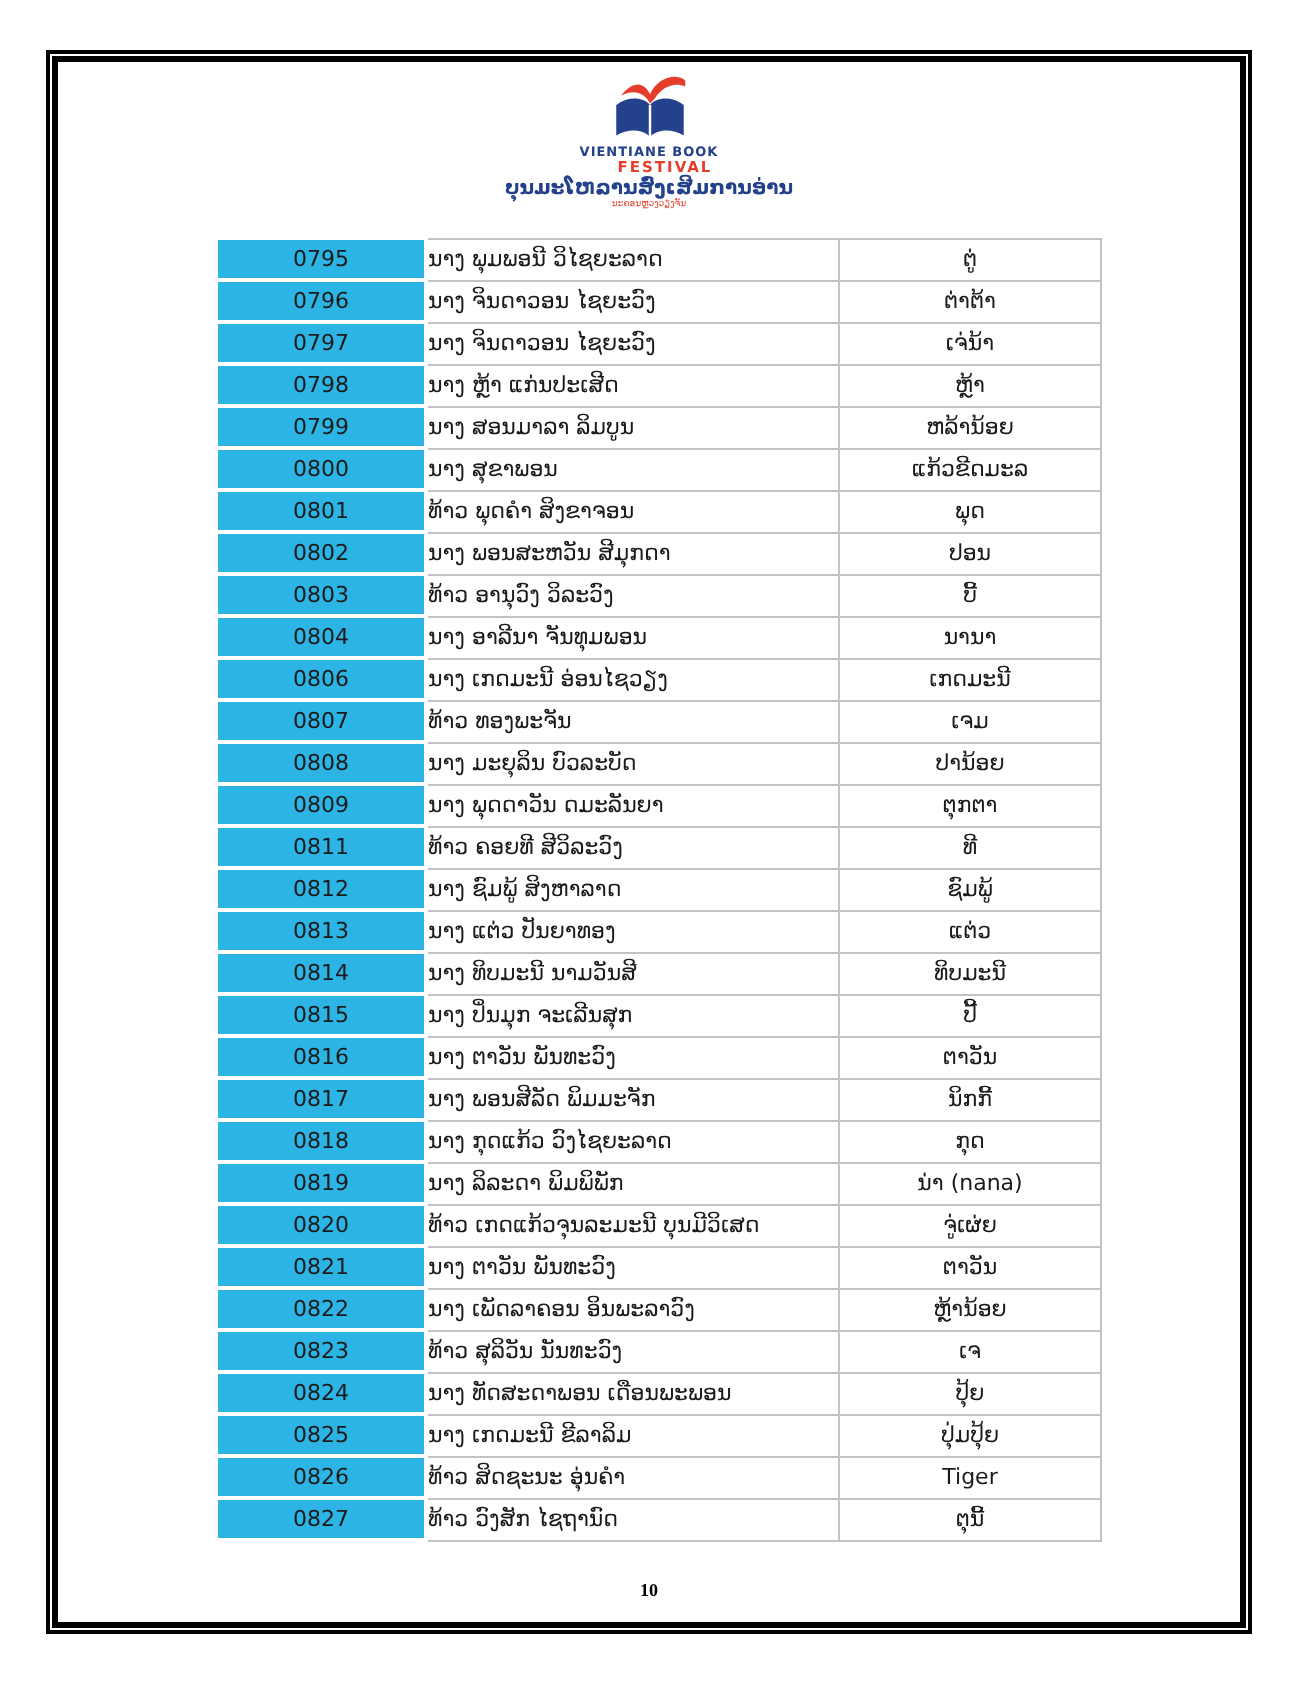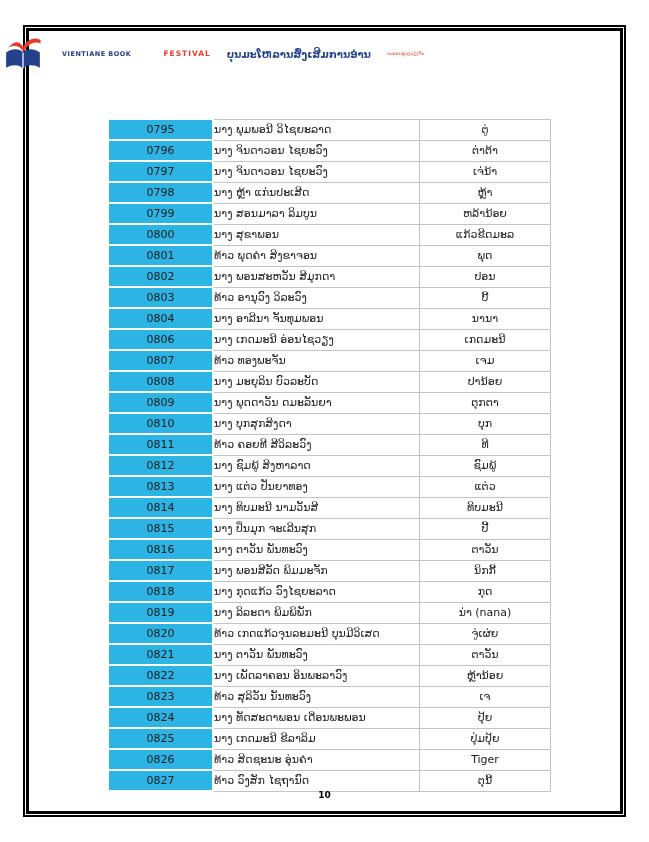--- a/index.html
+++ b/index.html
@@ -10,21 +10,21 @@
   }
   .frame-outer{
     position:absolute;left:23px;top:25px;right:23px;bottom:25px;
     border:2px solid #000;
   }
   .frame-inner{
     position:absolute;inset:1px;border:3px solid #000;
   }
   .logo{
     position:absolute;top:36px;left:0;right:0;
-    display:flex;flex-direction:row;align-items:center;line-height:1.1;gap:16px;
+    display:flex;flex-direction:column;align-items:center;line-height:1.1;
   }
   .logo svg{display:block;}
   .logo-line1{font-size:6.5px;font-weight:bold;letter-spacing:.5px;color:var(--logo-blue);margin-top:1px;}
   .logo-line2{font-size:7.5px;font-weight:bold;letter-spacing:1px;color:var(--logo-red);padding-left:16px;}
   .logo-line3{font-size:10px;font-weight:bold;color:var(--logo-blue);margin-top:1px;}
   .logo-line4{font-size:4.5px;color:var(--logo-red);margin-top:1px;}
   table.roster{
     position:absolute;left:107px;top:118px;width:438px;
     border-collapse:collapse;table-layout:fixed;
   }
@@ -37,21 +37,21 @@
     text-align:center;border:2px solid #ffffff;font-size:11.5px;
   }
   td.name-cell{
     width:205px;border:1px solid #c3c3c3;padding-left:6px;text-align:left;
   }
   td.nickname-cell{
     width:130px;border:1px solid #c3c3c3;text-align:center;
   }
   .page-number{
     position:absolute;left:0;right:0;top:790px;text-align:center;
-    font-size:9px;font-weight:bold;color:#000;
+    font-size:9px;font-weight:bold;color:#000;font-family:Liberation Serif, serif;
   }
 </style>
 </head>
 <body>
 
 <div class="frame-outer">
   <div class="frame-inner"></div>
 </div>
 
 <div class="logo">
@@ -134,25 +134,20 @@
         <td class="id-cell">0808</td>
         <td class="name-cell">ນາງ ມະຍຸລິນ ບົວລະບັດ</td>
         <td class="nickname-cell">ປານ້ອຍ</td>
       </tr>
       <tr>
         <td class="id-cell">0809</td>
         <td class="name-cell">ນາງ ພຸດດາວັນ ດມະລັນຍາ</td>
         <td class="nickname-cell">ຕຸກຕາ</td>
       </tr>
       <tr>
-        <td class="id-cell">0810</td>
-        <td class="name-cell">ນາງ ບຸກສຸກສິງດາ</td>
-        <td class="nickname-cell">ບຸກ</td>
-      </tr>
-      <tr>
         <td class="id-cell">0811</td>
         <td class="name-cell">ທ້າວ ຄອຍທີ ສີວິລະວົງ</td>
         <td class="nickname-cell">ທີ</td>
       </tr>
       <tr>
         <td class="id-cell">0812</td>
         <td class="name-cell">ນາງ ຊົມພູ້ ສິງຫາລາດ</td>
         <td class="nickname-cell">ຊົມພູ້</td>
       </tr>
       <tr>

